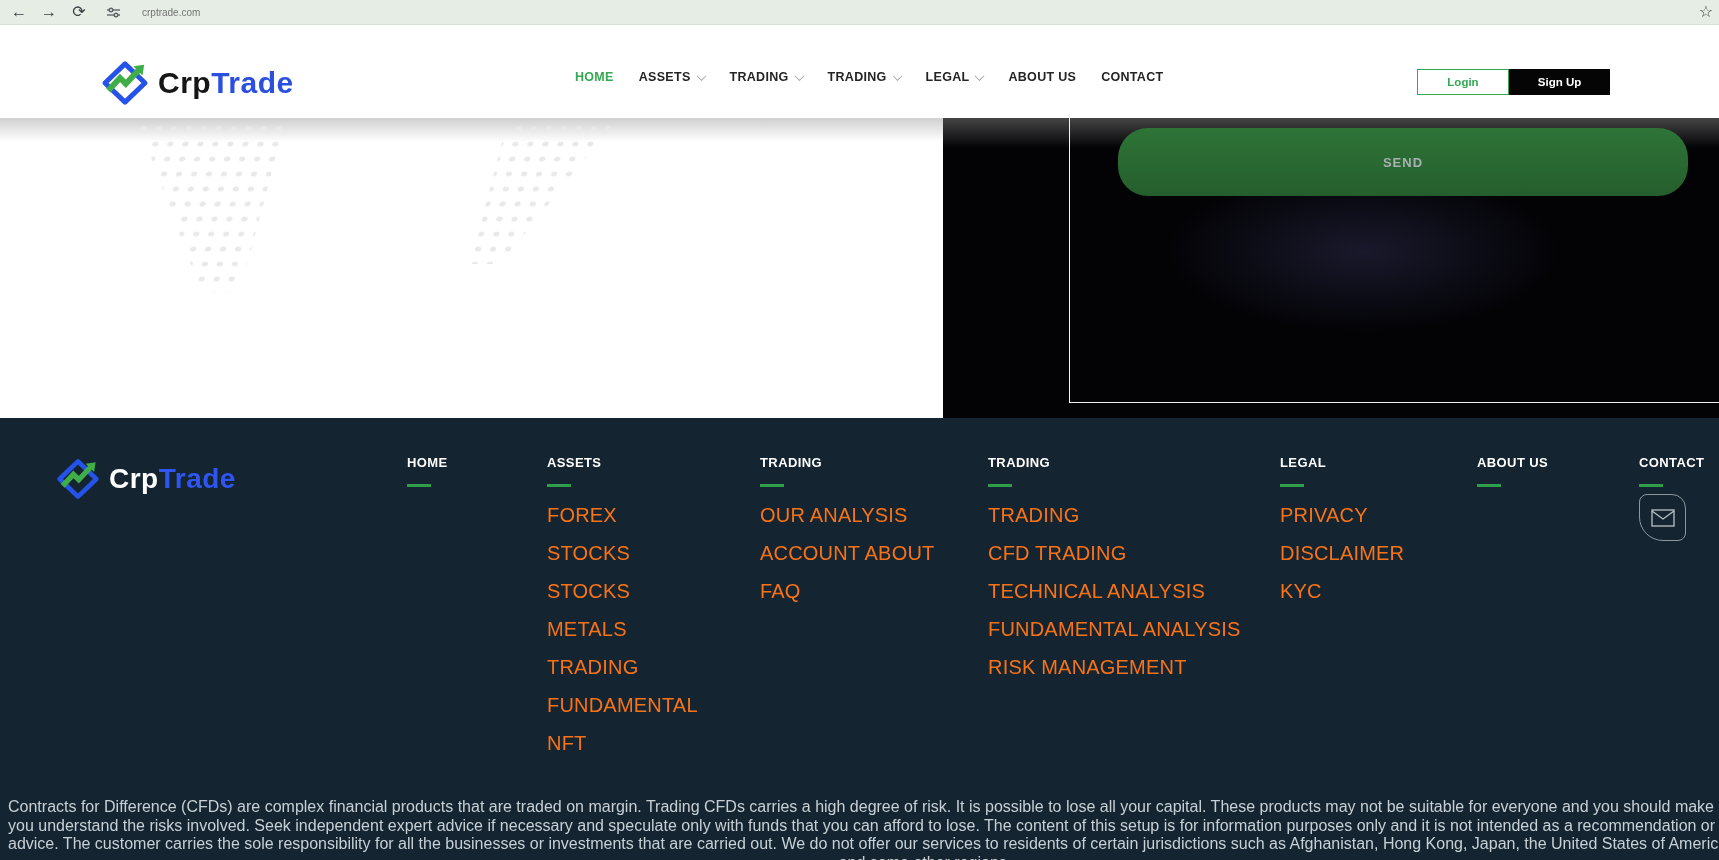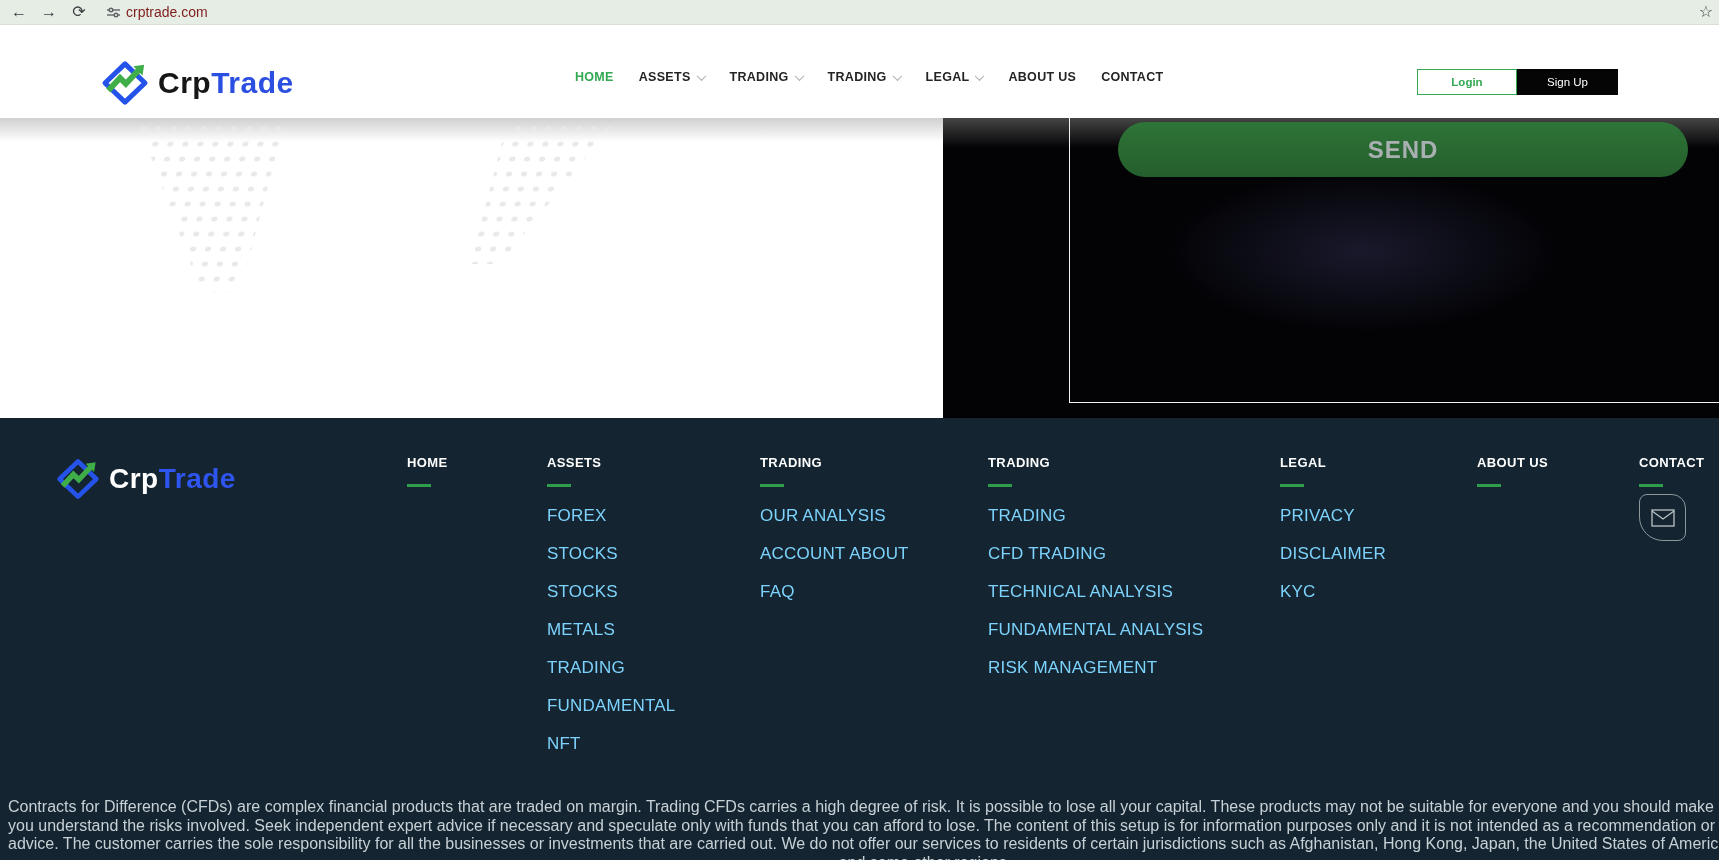--- a/index.html
+++ b/index.html
@@ -16,21 +16,21 @@
     display:flex; align-items:center;
   }
   .chrome .navbtn {
     color:#3c4043; font-size:16px; line-height:16px; width:30px; text-align:center;
     cursor:pointer; user-select:none;
   }
   .chrome .navbtn.back { margin-left:4px; }
   .site-info {
     width:26px; height:18px; display:flex; align-items:center; justify-content:center; margin-left:6px;
   }
-  .url-text { font-size:14px; color:#7f1d1d; margin-left:0; }
+  .url-text { font-size:10px; color:#737373; margin-left:16px; }
   .star {
     position:absolute; right:6px; top:2px; font-size:16px; color:#3c4043; cursor:pointer;
   }
 
   
   .header {
     position:absolute; left:0; top:26px; width:1719px; height:92px;
     background:#ffffff; z-index:5;
   }
   .brand { position:absolute; left:100px; top:32px; display:flex; align-items:center; cursor:pointer; }
@@ -44,27 +44,27 @@
     font-size:12.5px; font-weight:700; color:#242424; letter-spacing:0.3px;
     display:flex; align-items:center; cursor:pointer; white-space:nowrap;
   }
   .nav .nav-item.active { color:var(--accent-green, #34a853); }
   .chev {
     width:7px; height:7px; border-right:1.7px solid #a6acb0; border-bottom:1.7px solid #a6acb0;
     transform:rotate(45deg) translate(-1px,-1px); margin-left:7px; display:inline-block;
   }
   .auth { position:absolute; left:1417px; top:43px; display:flex; }
   .btn-login {
-    width:100px; height:26px; background:#fff; border:1px solid var(--accent-green, #34a853);
+    width:92px; height:26px; background:#fff; border:1px solid var(--accent-green, #34a853);
     color:var(--accent-green, #34a853); font-size:11.5px; font-weight:700;
     display:flex; align-items:center; justify-content:center; cursor:pointer;
   }
   .btn-signup {
     width:101px; height:26px; background:#050505; border:1px solid #050505; color:#fff;
-    font-size:11.5px; font-weight:400; display:flex; align-items:center; justify-content:center; cursor:pointer;
+    font-size:11.5px; font-weight:700; display:flex; align-items:center; justify-content:center; cursor:pointer;
   }
 
   
   .content { position:absolute; left:0; top:118px; width:1719px; height:300px; background:#fff; }
   .content .top-shadow {
     position:absolute; left:0; top:0; width:943px; height:24px;
     background:linear-gradient(rgba(40,40,40,0.22), rgba(255,255,255,0)); 
   }
   .dots {
     position:absolute;
@@ -85,23 +85,23 @@
   }
   .dark-panel .glow {
     position:absolute; left:140px; top:30px; width:560px; height:230px;
     background:radial-gradient(ellipse 50% 50% at 50% 45%, rgba(62,60,105,0.38), rgba(0,0,0,0) 70%);
   }
   .form-box {
     position:absolute; left:126px; top:-60px; width:800px; height:345px;
     border:1px solid #f2f2f2;
   }
   .send-btn {
-    position:absolute; left:175px; top:4px; width:570px; height:55px; border-radius:30px;
+    position:absolute; left:175px; top:10px; width:570px; height:68px; border-radius:30px;
     background:linear-gradient(#2e7437, #255e2d);
-    color:#a9b0b2; font-size:24px; font-weight:700; letter-spacing:1px;
+    color:#a9b0b2; font-size:13px; font-weight:700; letter-spacing:1px;
     display:flex; align-items:center; justify-content:center; cursor:pointer;
   }
 
   
   .footer {
     position:absolute; left:0; top:418px; width:1719px; height:442px;
     background:var(--footer-bg, #142531); color:#fff;
   }
   .f-brand { position:absolute; left:55px; top:38px; display:flex; align-items:center; cursor:pointer; }
   .f-brand svg { width:46px; height:46px; }
@@ -109,21 +109,21 @@
   .f-brand .p1 { color:#ffffff; }
   .f-brand .p2 { color:#2f55f0; font-weight:600; }
 
   .f-col { position:absolute; top:37px; }
   .f-col h4 {
     margin:0; font-size:13px; font-weight:700; color:#ffffff; letter-spacing:0.4px; white-space:nowrap;
   }
   .f-col .underline { width:24px; height:3px; background:var(--underline-green, #2f9e4a); margin-top:14px; }
   .f-col ul { list-style:none; margin:21px 0 0 0; padding:0; }
   .f-col li {
-    font-size:17px; color:#7dd3fc; letter-spacing:0.2px; line-height:15px;
+    font-size:20px; color:#f97316; letter-spacing:0.2px; line-height:15px;
     margin-bottom:23px; white-space:nowrap; cursor:pointer;
   }
   .col-1 { left:407px; }  .col-2 { left:547px; }  .col-3 { left:760px; }
   .col-4 { left:988px; }  .col-5 { left:1280px; } .col-6 { left:1477px; } .col-7 { left:1639px; }
 
   .mail-box {
     position:absolute; left:1639px; top:76px; width:47px; height:47px;
     border:1px solid #8d979c; border-radius:8px 14px 8px 24px; color:#b9c1c5;
     display:flex; align-items:center; justify-content:center; cursor:pointer;
   }

